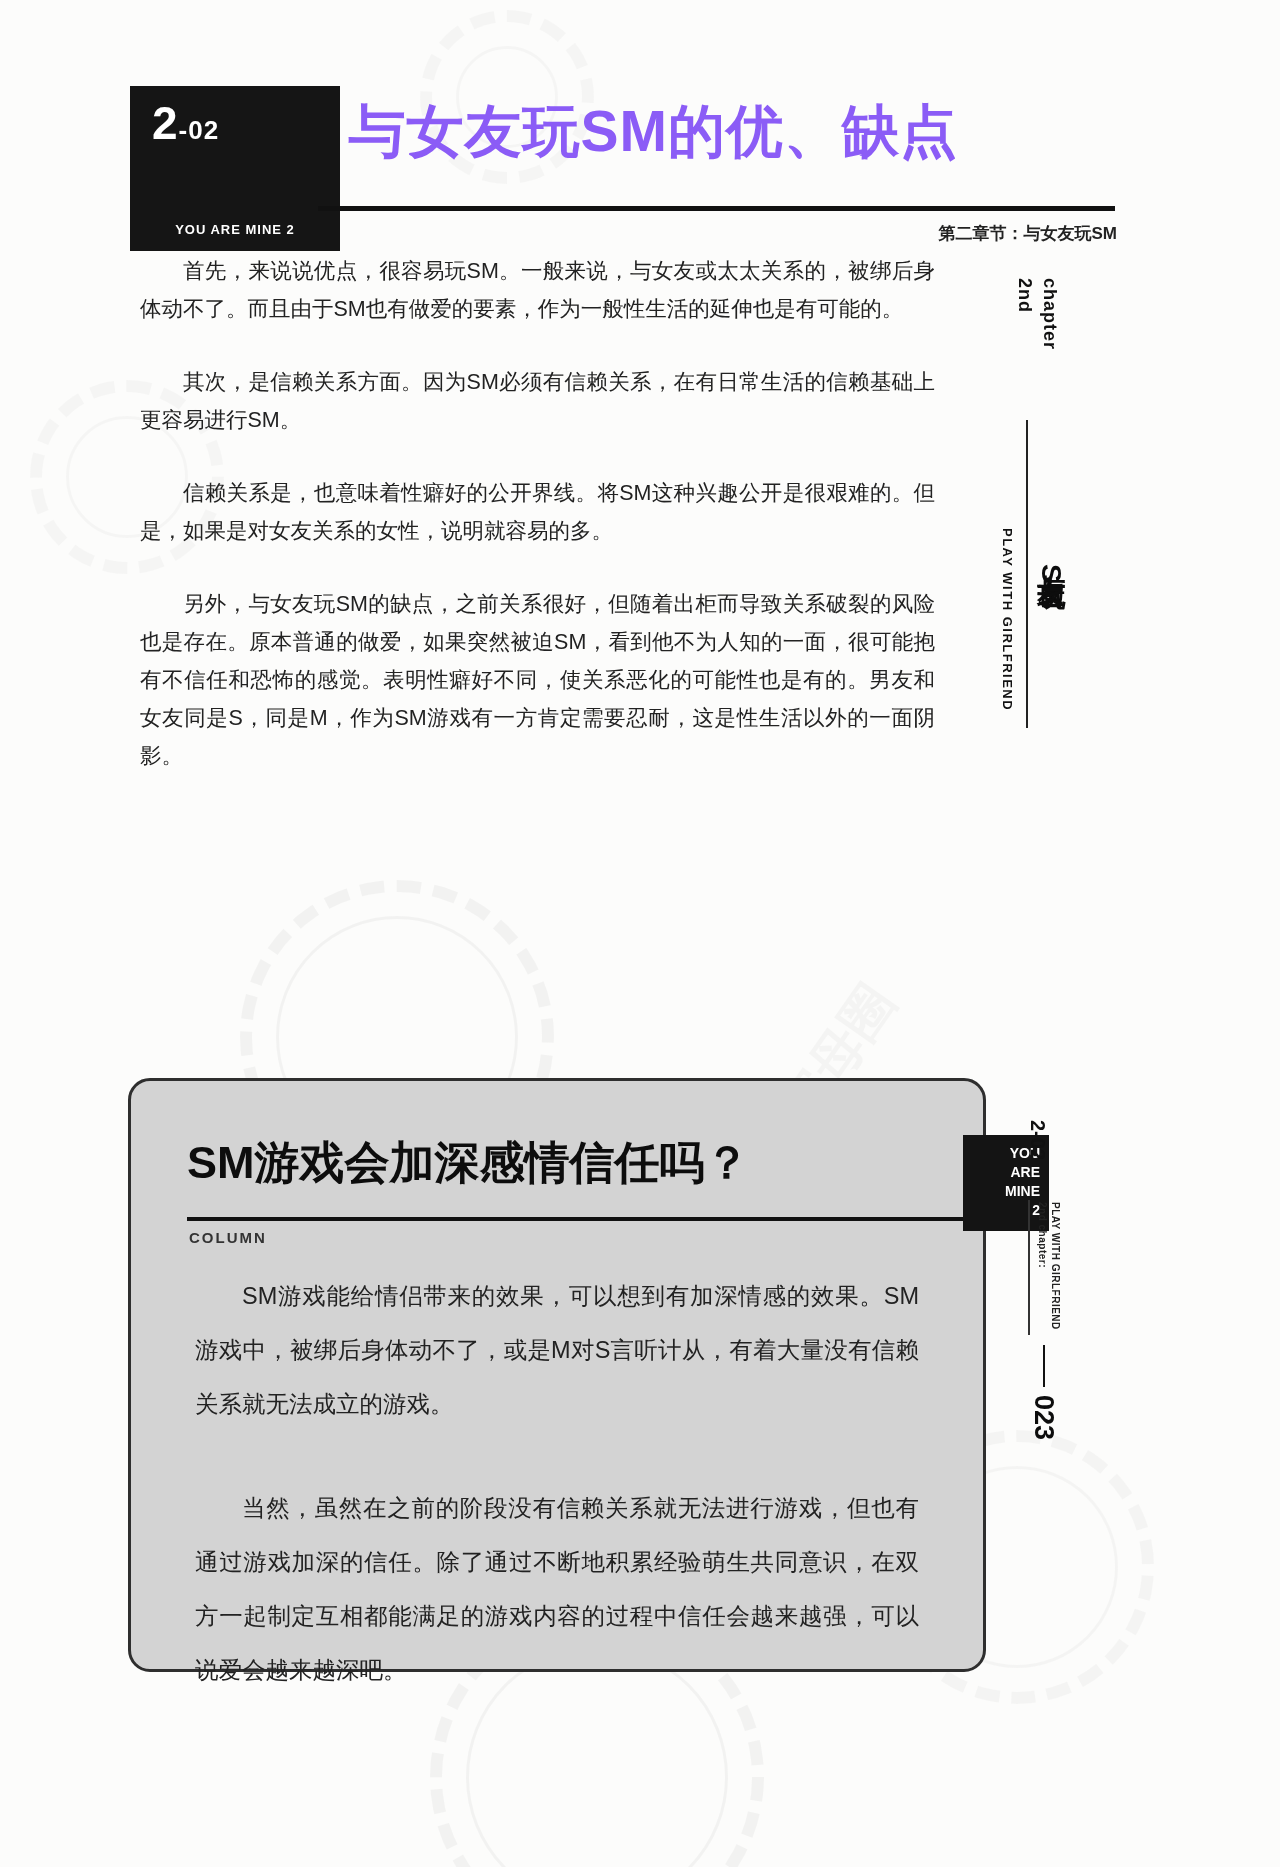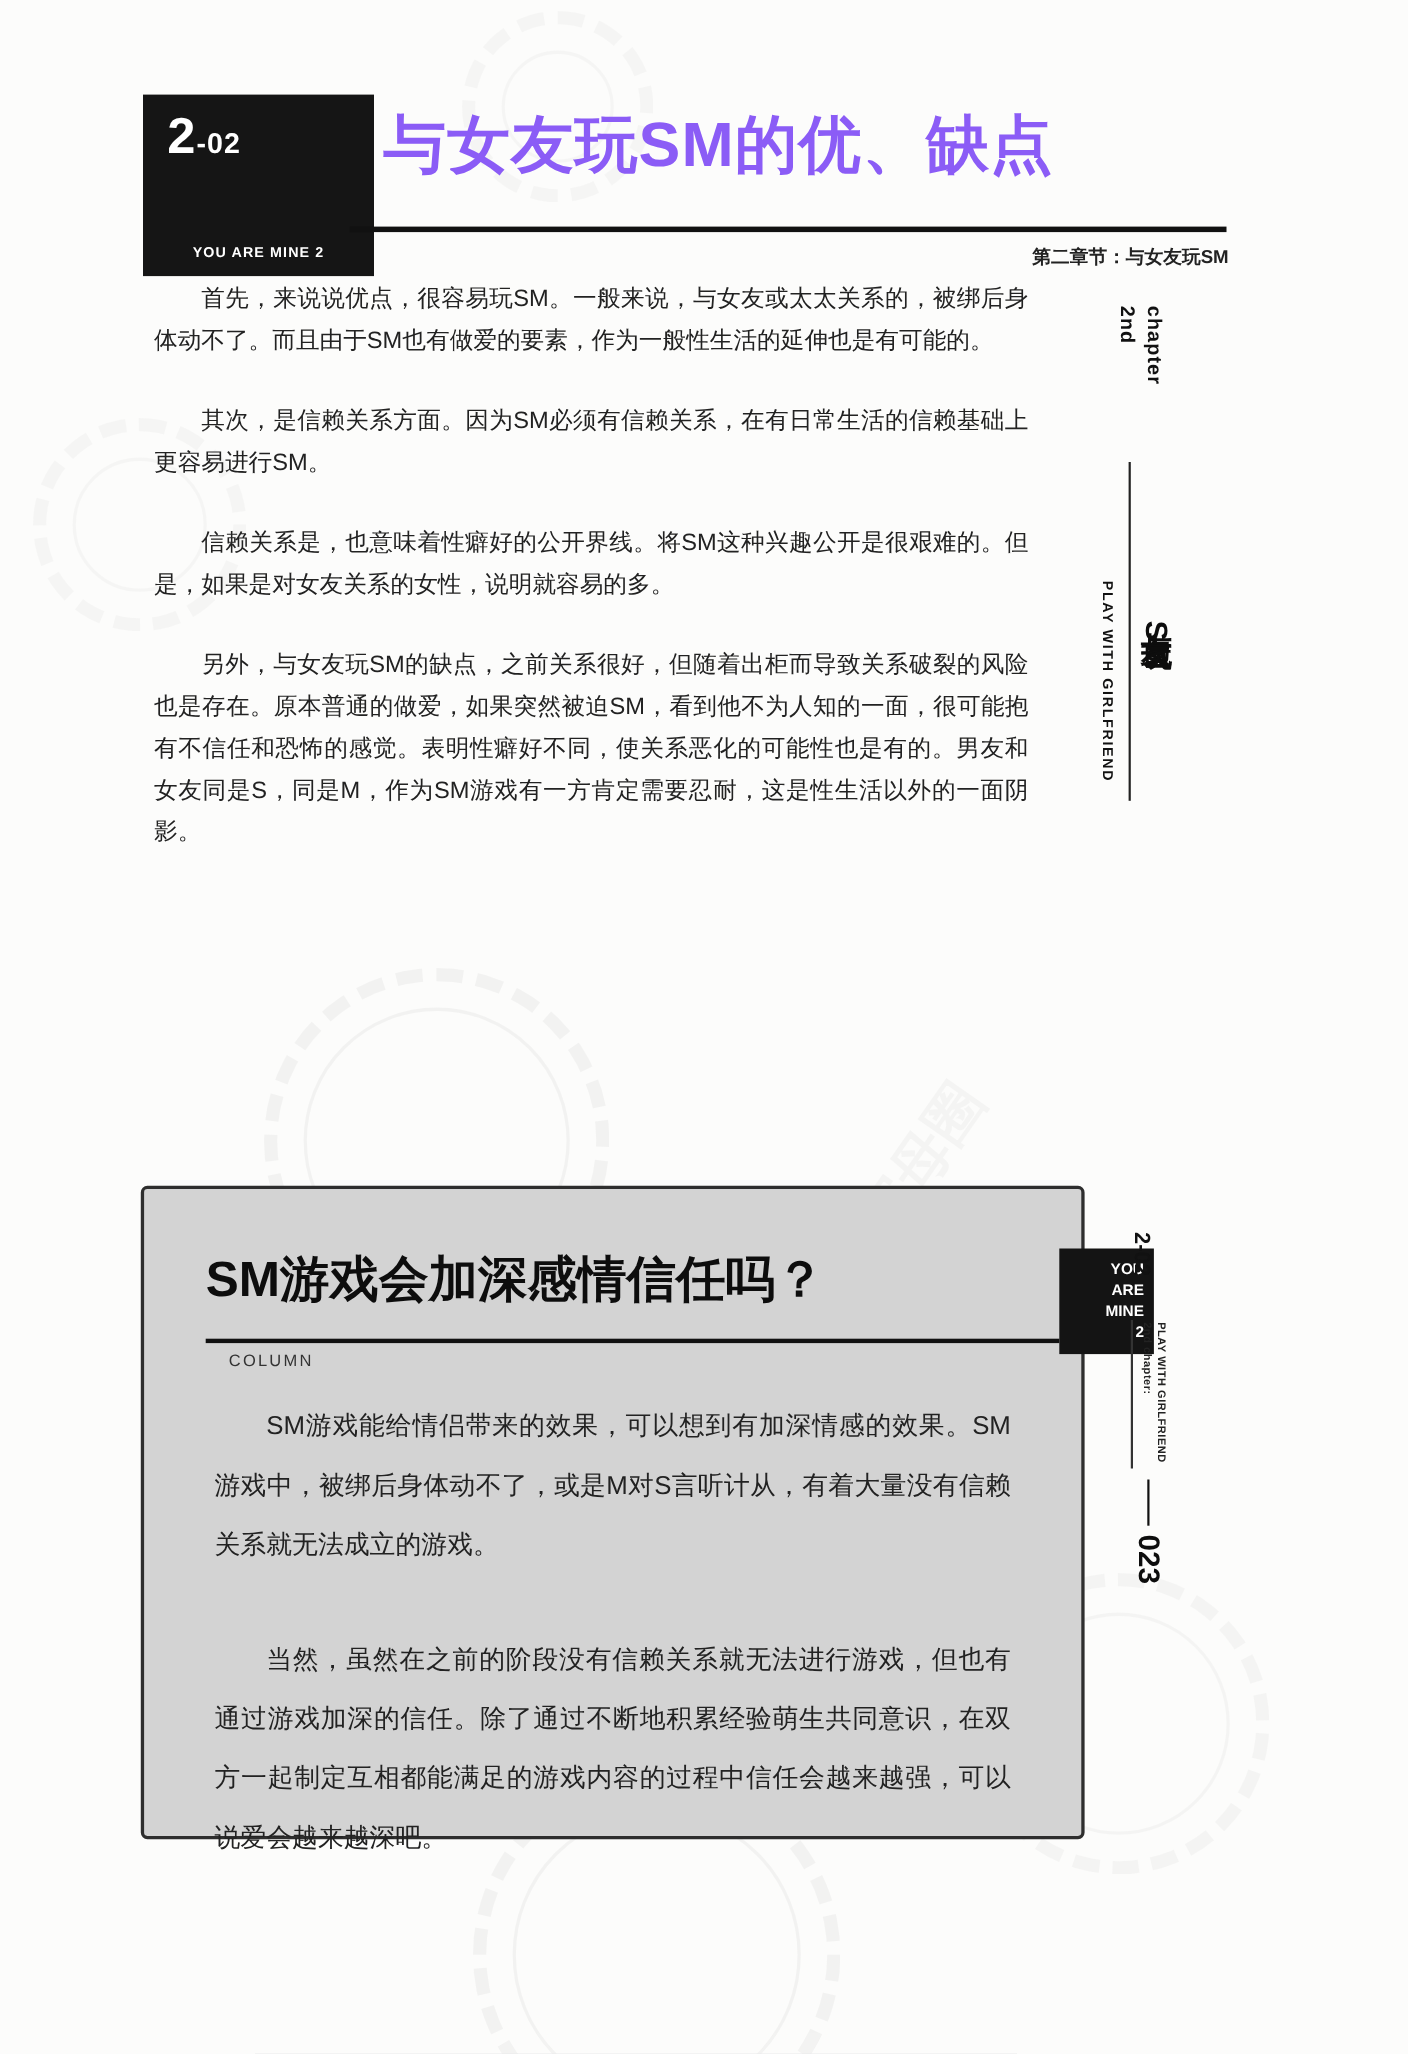--- a/index.html
+++ b/index.html
@@ -33,36 +33,36 @@
   
   .body-text{position:absolute;left:140px;top:252px;width:795px;}
   .body-text p{
     margin:0 0 35px 0;
     font-size:21.5px;line-height:38px;font-weight:500;
     text-indent:2em;color:#222;text-align:justify;
   }
   
   .column-box{
     position:absolute;left:128px;top:1078px;width:852px;min-height:552px;
-    background:#d3d3d3;border:3px solid #2e2e2e;border-radius:6px;
+    background:#d3d3d3;border:3px solid #2e2e2e;border-radius:22px;
     padding-bottom:36px;
   }
   .column-title{
     position:absolute;left:56px;top:52px;
     font-size:45px;font-weight:900;color:#0d0d0d;white-space:nowrap;
   }
   .column-badge{
     position:absolute;right:-66px;top:54px;width:70px;height:78px;
     background:#141414;color:#fff;text-align:right;
     padding:9px 9px 9px 7px;font-size:14px;font-weight:700;line-height:19px;margin-left:34px;
   }
   .column-rule{position:absolute;left:56px;top:136px;width:776px;height:4px;background:#111;}
   .column-label{
     position:absolute;left:58px;top:148px;
-    font-size:15px;font-weight:400;letter-spacing:2px;color:#333;margin-left:19px;
+    font-size:15px;font-weight:700;letter-spacing:2px;color:#333;
   }
   .column-body{position:absolute;left:64px;top:188px;width:724px;}
   .column-body p{
     margin:0 0 50px 0;
     font-size:23.5px;line-height:54px;font-weight:500;
     text-indent:2em;color:#222;text-align:justify;
   }
   
   .vtext{writing-mode:vertical-rl;text-orientation:mixed;}
   .side-chapter-en{position:absolute;left:1012px;top:278px;display:flex;}

